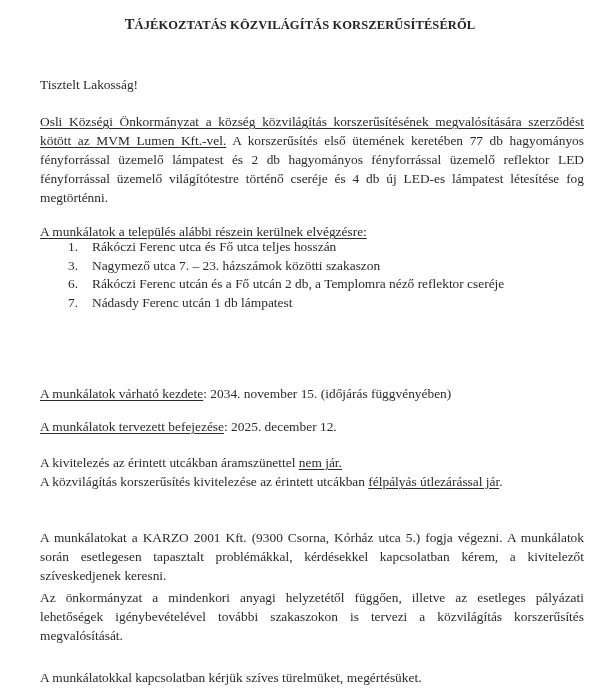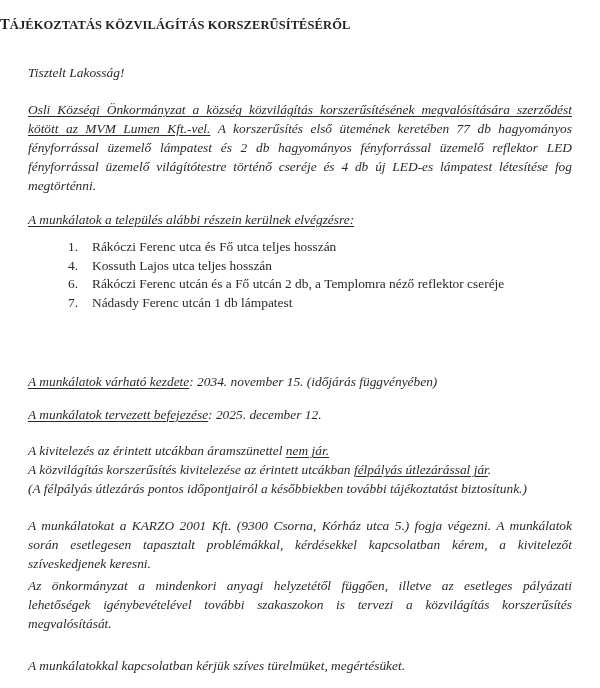--- a/index.html
+++ b/index.html
@@ -2,56 +2,55 @@
 <html><head>
 <meta charset="utf-8">
 <style>
   html, body { margin: 0; padding: 0; background: #ffffff; }
   body {
     width: 600px; height: 688px; overflow: hidden; position: relative;
     font-family: "Liberation Serif", "DejaVu Serif", serif;
     color: #2a2a2a; font-size: 13.4px;
   }
   .title {
-    position: absolute; top: 16px; left: 0; width: 600px; text-align: left;
+    position: absolute; top: 16px; left: 0; width: 600px; text-align: center;
     font-weight: bold; font-size: 12.5px; letter-spacing: 0.1px; color: #222;
   }
   .title .cap { font-size: 14.5px; }
-  .p { position: absolute; left: 28px; width: 544px; line-height: 19px; margin: 0; font-style: italic; }
+  .p { position: absolute; left: 28px; width: 544px; line-height: 19px; margin: 12px; }
   .just { text-align: justify; text-align-last: left; }
   .u { text-decoration: underline; text-underline-offset: 2px; text-decoration-thickness: 1px; }
   .list { position: absolute; left: 28px; top: 230px; width: 560px; margin: 8px; padding: 0; list-style: none; }
   .list li { height: 18.6px; line-height: 18.6px; white-space: nowrap; }
   .list .num { display: inline-block; width: 22px; text-align: right; margin-left: 20px; margin-right: 14px; }
 </style>
 </head>
 <body>
 
 <div class="title"><span class="cap">T</span><span>ÁJÉKOZTATÁS KÖZVILÁGÍTÁS KORSZERŰSÍTÉSÉRŐL</span></div>
 
 <p class="p" style="top:63px">Tisztelt Lakosság!</p>
 
 <p class="p just" style="top:100px"><span class="u">Osli Községi Önkormányzat a község közvilágítás korszerűsítésének megvalósítására szerződést kötött az MVM Lumen Kft.-vel.</span><span> A korszerűsítés első ütemének keretében 77 db hagyományos fényforrással üzemelő lámpatest és 2 db hagyományos fényforrással üzemelő reflektor LED fényforrással üzemelő világítótestre történő cseréje és 4 db új LED-es lámpatest létesítése fog megtörténni.</span></p>
 
 <p class="p u" style="top:210px; width:auto">A munkálatok a település alábbi részein kerülnek elvégzésre:</p>
 
 <ol class="list">
   <li><span class="num">1.</span><span>Rákóczi Ferenc utca és Fő utca teljes hosszán</span></li>
-  <li><span class="num">4.</span><span>Kossuth Lajos utca teljes hosszán</span></li>
+  <li><span class="num">3.</span><span>Nagymező utca 7. – 23. házszámok közötti szakaszon</span></li>
   <li><span class="num">6.</span><span>Rákóczi Ferenc utcán és a Fő utcán 2 db, a Templomra néző reflektor cseréje</span></li>
   <li><span class="num">7.</span><span>Nádasdy Ferenc utcán 1 db lámpatest</span></li>
 </ol>
 
 <p class="p" style="top:372px"><span class="u">A munkálatok várható kezdete</span><span>: 2034. november 15. (időjárás függvényében)</span></p>
 
 <p class="p" style="top:405px"><span class="u">A munkálatok tervezett befejezése</span><span>: 2025. december 12.</span></p>
 
 <div class="p" style="top:441px">
   <div><span>A kivitelezés az érintett utcákban áramszünettel </span><span class="u">nem jár.</span></div>
   <div><span>A közvilágítás korszerűsítés kivitelezése az érintett utcákban </span><span class="u">félpályás útlezárással jár</span><span>.</span></div>
-  <div>(A félpályás útlezárás pontos időpontjairól a későbbiekben további tájékoztatást biztosítunk.)</div>
 </div>
 
 <p class="p just" style="top:516px">A munkálatokat a KARZO 2001 Kft. (9300 Csorna, Kórház utca 5.) fogja végezni. A munkálatok során esetlegesen tapasztalt problémákkal, kérdésekkel kapcsolatban kérem, a kivitelezőt szíveskedjenek keresni.</p>
 
 <p class="p just" style="top:576px; word-spacing:2px">Az önkormányzat a mindenkori anyagi helyzetétől függően, illetve az esetleges pályázati lehetőségek igénybevételével további szakaszokon is tervezi a közvilágítás korszerűsítés megvalósítását.</p>
 
 <p class="p" style="top:656px">A munkálatokkal kapcsolatban kérjük szíves türelmüket, megértésüket.</p>
 
 </body></html>

